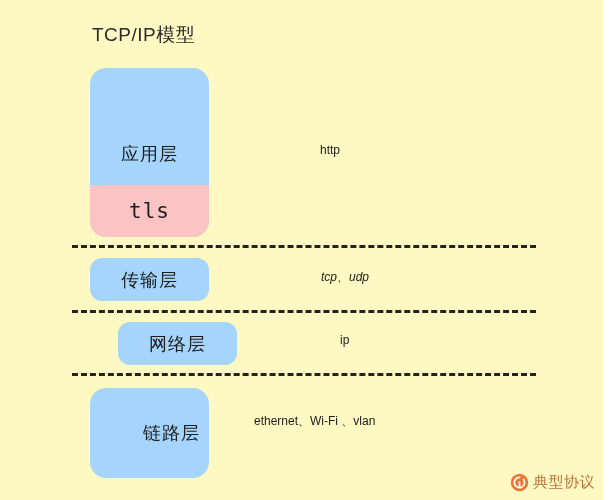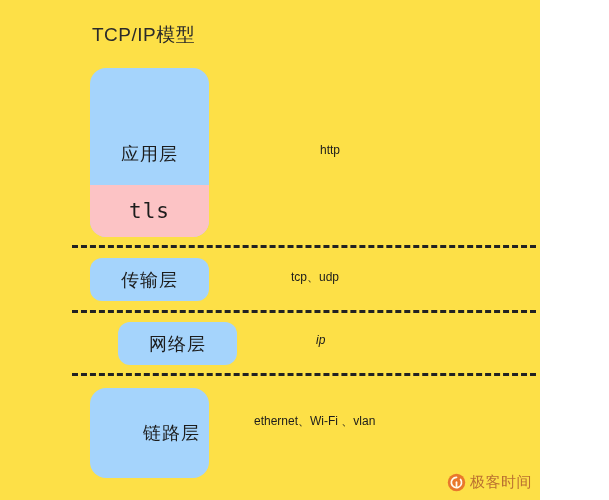--- a/index.html
+++ b/index.html
@@ -2,23 +2,23 @@
 <html><head>
 <meta charset="utf-8">
 <style>
   html, body {
     margin: 0;
     padding: 0;
     background: #ffffff;
   }
   #canvas {
     position: relative;
-    width: 540px;
+    width: 603px;
     height: 500px;
-    background: #fde047;
+    background: #fef9c3;
     overflow: hidden;
     font-family: "Liberation Sans", "DejaVu Sans", sans-serif;
   }
 
   
   .col-header {
     position: absolute;
     font-size: 19px;
     color: #2b2b2b;
     letter-spacing: 0.5px;
@@ -110,22 +110,22 @@
   #divider-3 { top: 373px; }
 
   
   .proto-label {
     position: absolute;
     font-size: 12px;
     color: #1c1c1c;
     white-space: nowrap;
   }
   #proto-application { left: 320px; top: 143px; }
-  #proto-transport   { left: 291px; top: 269px; }
-  #proto-network     { left: 316px; top: 333px; font-style: italic; }
+  #proto-transport   { left: 321px; top: 269px; font-style: italic; }
+  #proto-network     { left: 340px; top: 333px; }
   #proto-link        { left: 254px; top: 413px; }
 
   
   #watermark {
     position: absolute;
     right: 8px;
     bottom: 8px;
     display: flex;
     align-items: center;
     gap: 4px;
@@ -177,16 +177,16 @@
   <div id="proto-transport" class="proto-label">tcp、udp</div>
   <div id="proto-network" class="proto-label">ip</div>
   <div id="proto-link" class="proto-label">ethernet、Wi-Fi 、vlan</div>
 
   <div id="watermark">
     <svg id="watermark-logo" viewBox="0 0 24 24">
       <circle cx="12" cy="12" r="11" fill="#e8702a"></circle>
       <path d="M12 5.5 A6.5 6.5 0 1 0 17.2 8.2" fill="none" stroke="#ffffff" stroke-width="2.2" stroke-linecap="round"></path>
       <rect x="10.9" y="10.5" width="2.2" height="7.5" rx="1.1" fill="#ffffff"></rect>
     </svg>
-    <span id="watermark-text">极客时间</span>
+    <span id="watermark-text">典型协议</span>
   </div>
 
 </div>
 
 </body></html>

